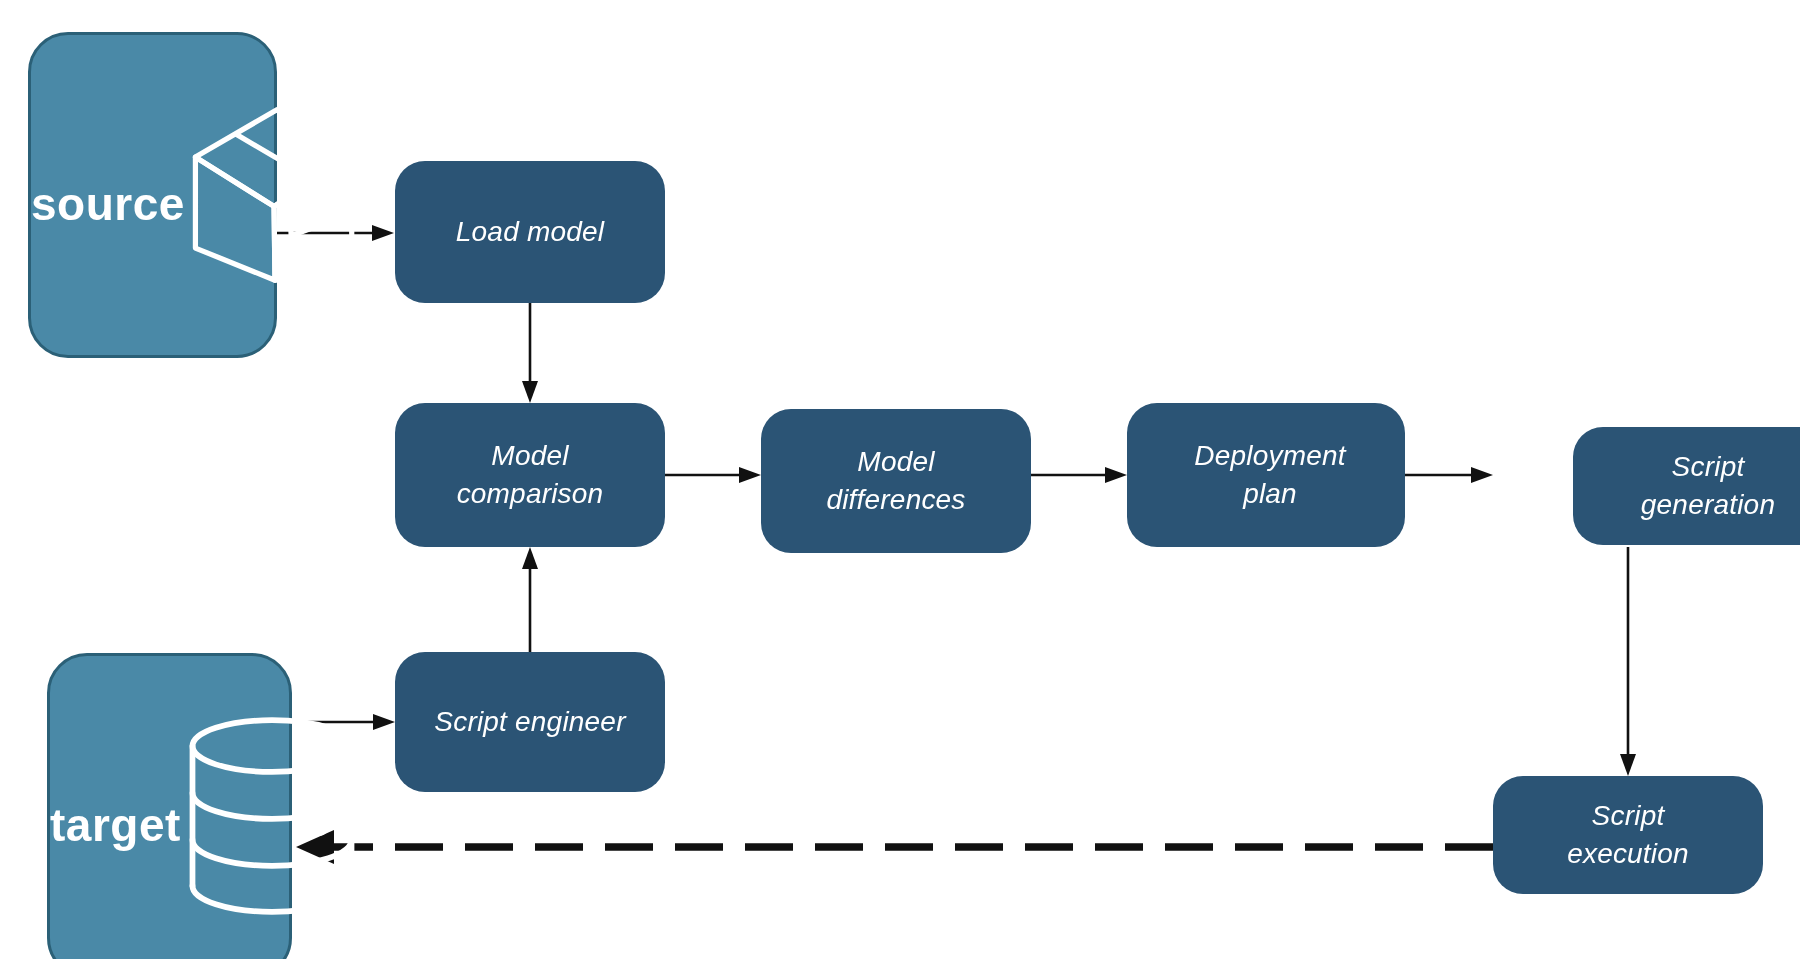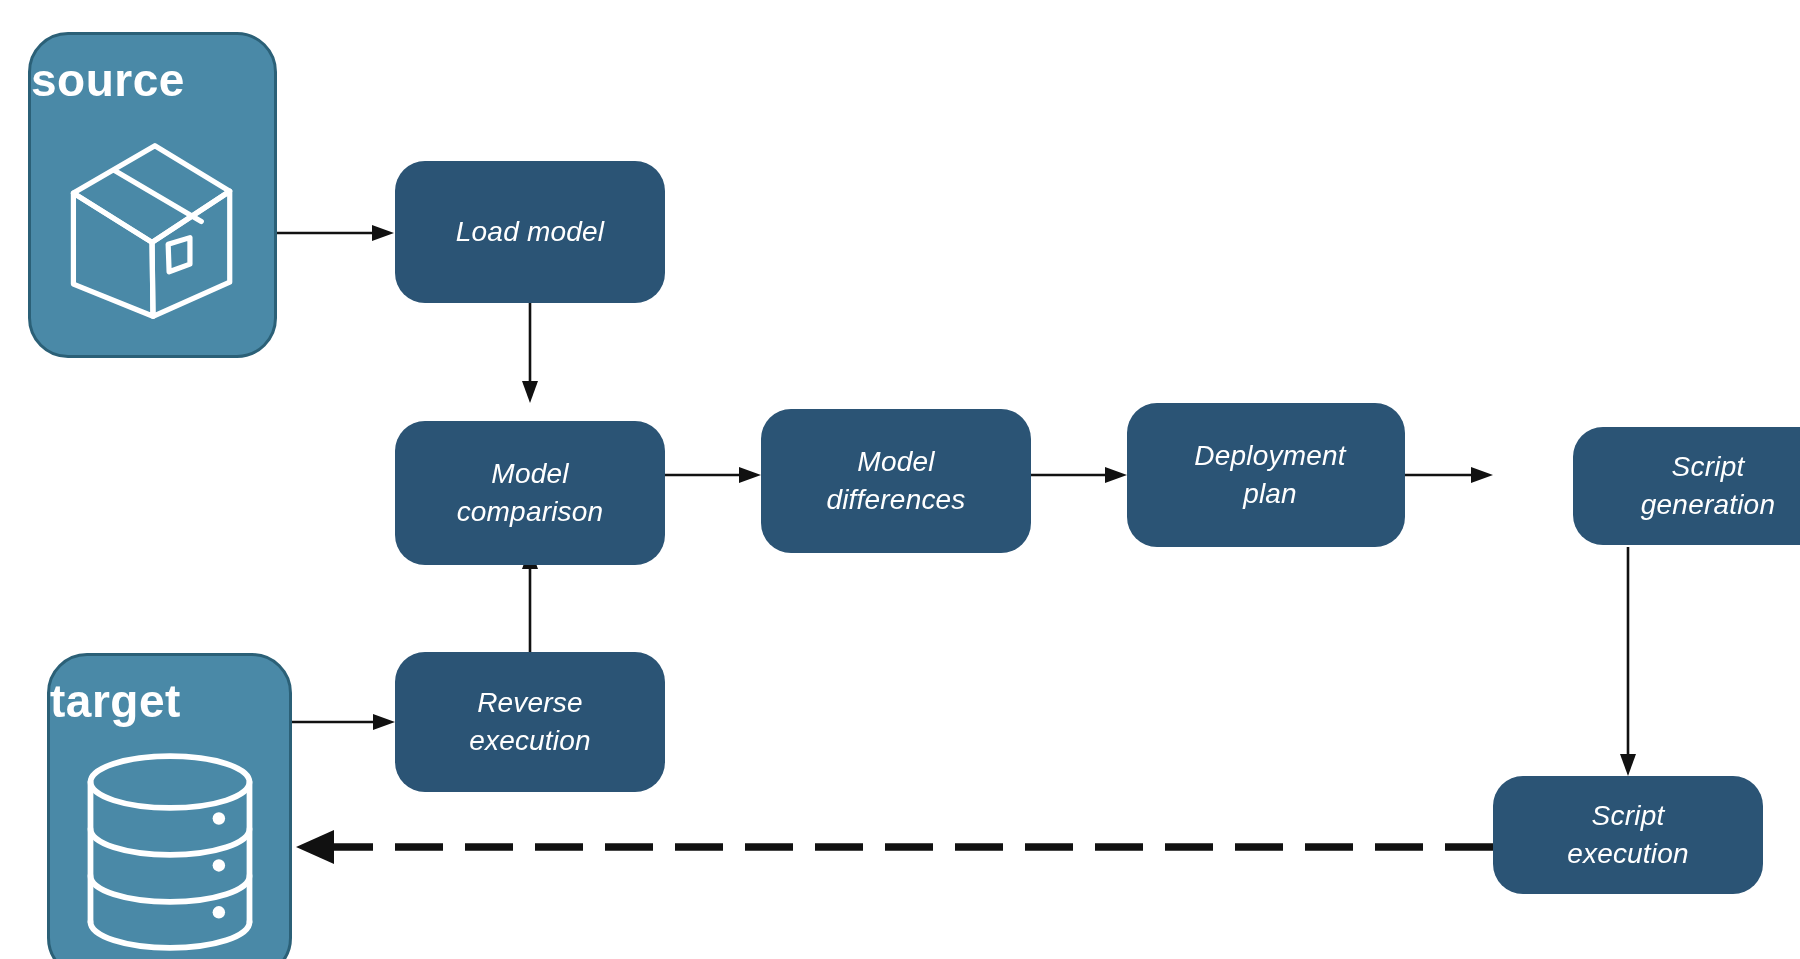--- a/index.html
+++ b/index.html
@@ -36,35 +36,35 @@
   }
   .node-label{
     color:var(--label-text);
     font-size:28px;
     line-height:1.35;
     max-width:200px;
     letter-spacing:.2px;
     font-style:italic;
   }
   #node-load-model       {left:395px; top:161px; height:142px;}
-  #node-model-comparison {left:395px; top:421px; height:144px;}
+  #node-model-comparison {left:395px; top:403px; height:144px;}
   #node-model-differences{left:761px; top:409px; height:144px;}
   #node-deployment-plan  {left:1127px;top:403px; height:144px;padding-left:8px;}
   #node-script-generation{left:1573px;top:403px; height:118px;margin-top:24px;}
   #node-reverse-engineer {left:395px; top:652px; height:140px;}
   #node-script-execution {left:1493px;top:776px; height:118px;}
 
   
   .endpoint{
     position:absolute;
     background:var(--endpoint-fill);
     border:3px solid var(--endpoint-border);
     border-radius:40px;
     box-sizing:border-box;
-    display:flex;flex-direction:column;
+    display:flex;flex-direction:row;align-items:center;
   }
   #endpoint-source{left:28px; top:32px;  width:249px;height:326px;}
   #endpoint-target{left:47px; top:605px; width:245px;height:325px;margin-top:48px;}
   .endpoint-label{
     color:var(--label-text);
     font-size:46px;
     font-weight:bold;
     margin-top:18px;
     letter-spacing:.5px;
   }
@@ -160,19 +160,19 @@
   <div class="node" id="node-model-differences">
     <div class="node-label">Model differences</div>
   </div>
   <div class="node" id="node-deployment-plan">
     <div class="node-label">Deployment plan</div>
   </div>
   <div class="node" id="node-script-generation">
     <div class="node-label">Script generation</div>
   </div>
   <div class="node" id="node-reverse-engineer">
-    <div class="node-label">Reverse execution</div>
+    <div class="node-label">Script engineer</div>
   </div>
   <div class="node" id="node-script-execution">
     <div class="node-label">Script execution</div>
   </div>
 
 </div>
 
 </body></html>

